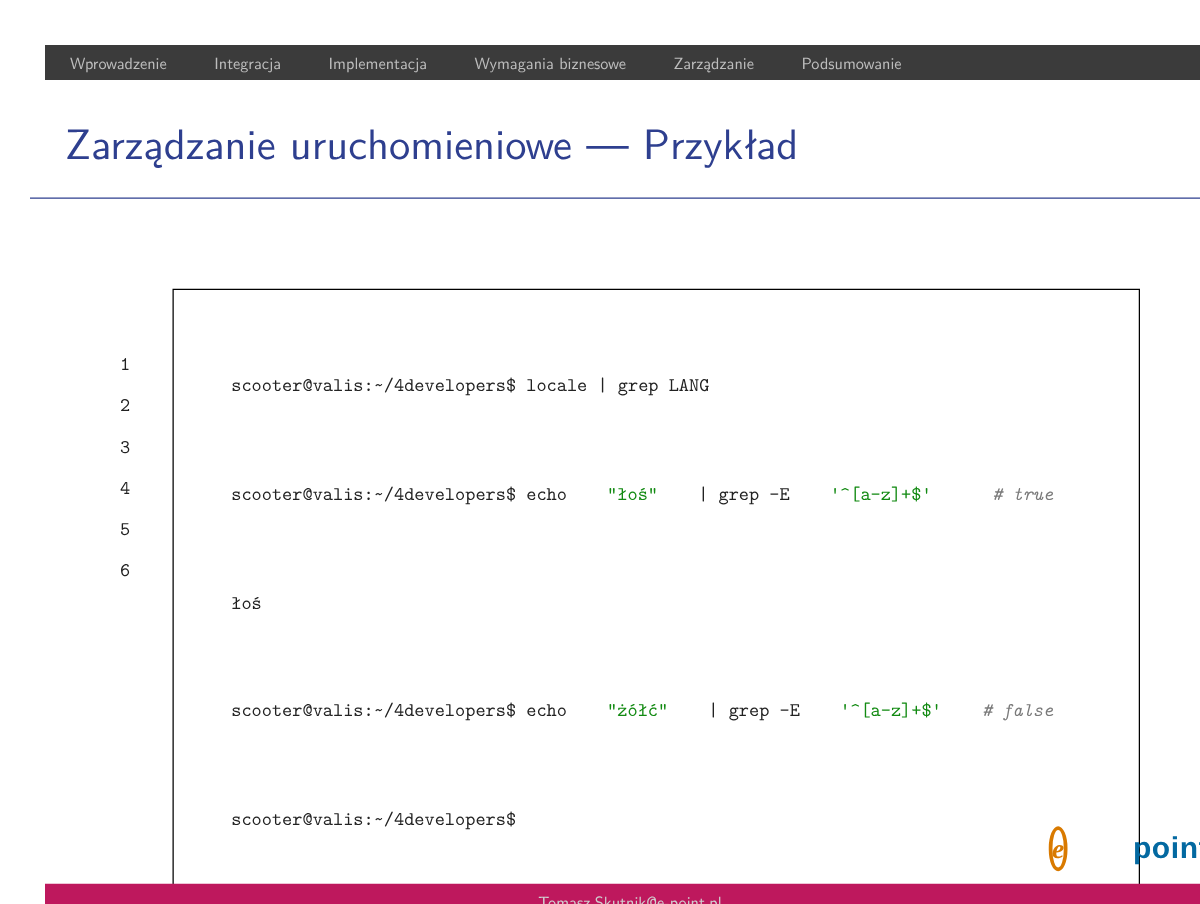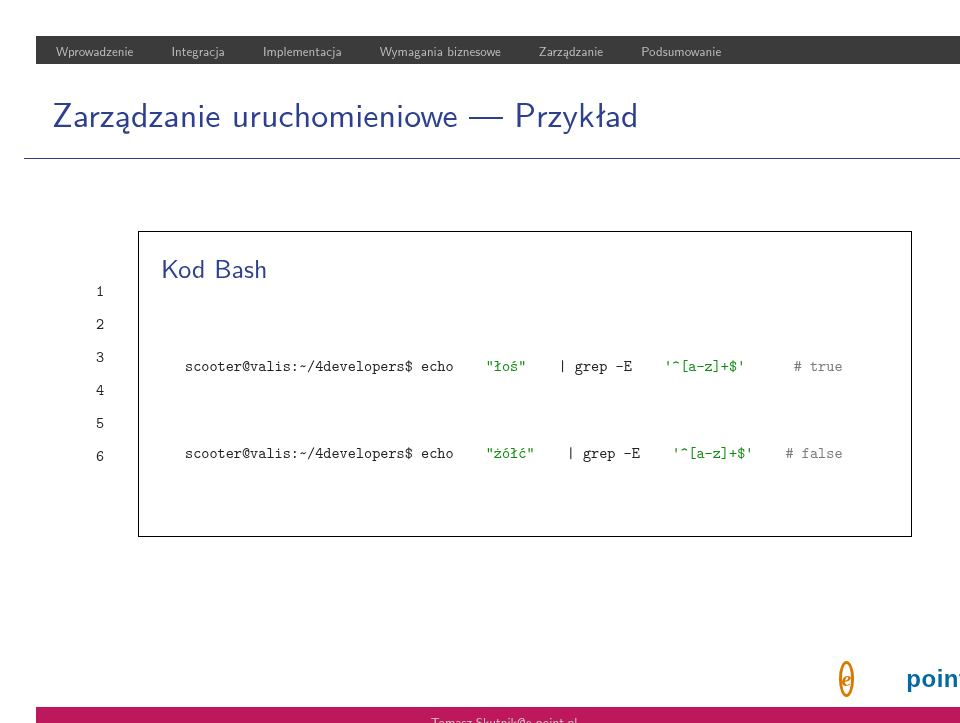--- a/index.html
+++ b/index.html
@@ -60,21 +60,21 @@
   .code-lines {
     font-family: "Latin Modern Mono", "DejaVu Sans Mono", monospace;
     font-size: 15.5px;
     line-height: 1.35;
     padding: 0 10px 6px 10px;
     color: #222;
     white-space: pre;
   }
   .code-lines .line { height: 21px; }
   .s-green { color: #128a12; }
-  .s-grey  { color: #7a7a7a; }
+  .s-grey  { color: #7a7a7a; font-style: italic; }
   .expl {
     padding: 28px 0 0 68px;
     font-size: 24px;
     color: #2e3f8f;
     font-style: italic;
     line-height: 1.35;
     max-width: 820px;
   }
   .expl .tt { font-family: "Latin Modern Mono", monospace; font-style: normal; }
   .nonit { font-style: normal; }
@@ -132,24 +132,26 @@
   <div class="code-wrapper">
     <div class="linenos">
       <div>1</div>
       <div>2</div>
       <div>3</div>
       <div>4</div>
       <div>5</div>
       <div>6</div>
     </div>
     <div class="code-box">
-      <div class="code-title">Kod Bash</div>
       <div class="code-lines">
+        <div class="line"><span>scooter@valis:~/4developers$ locale | grep LANG</span></div>
         <div class="line"><span>scooter@valis:~/4developers$ echo </span><span class="s-green">"łoś"</span><span> | grep -E </span><span class="s-green">'^[a-z]+$'</span><span class="s-grey">   # true</span></div>
+        <div class="line"><span>łoś</span></div>
         <div class="line"><span>scooter@valis:~/4developers$ echo </span><span class="s-green">"żółć"</span><span> | grep -E </span><span class="s-green">'^[a-z]+$'</span><span class="s-grey"> # false</span></div>
+        <div class="line"><span>scooter@valis:~/4developers$</span></div>
       </div>
     </div>
   </div>
 
 
   <div class="bullets">
     
     
   </div>
 

